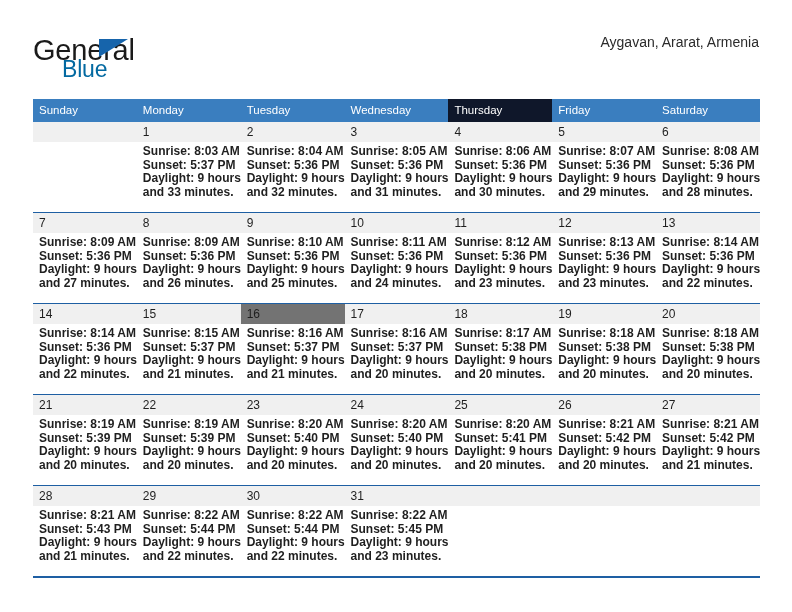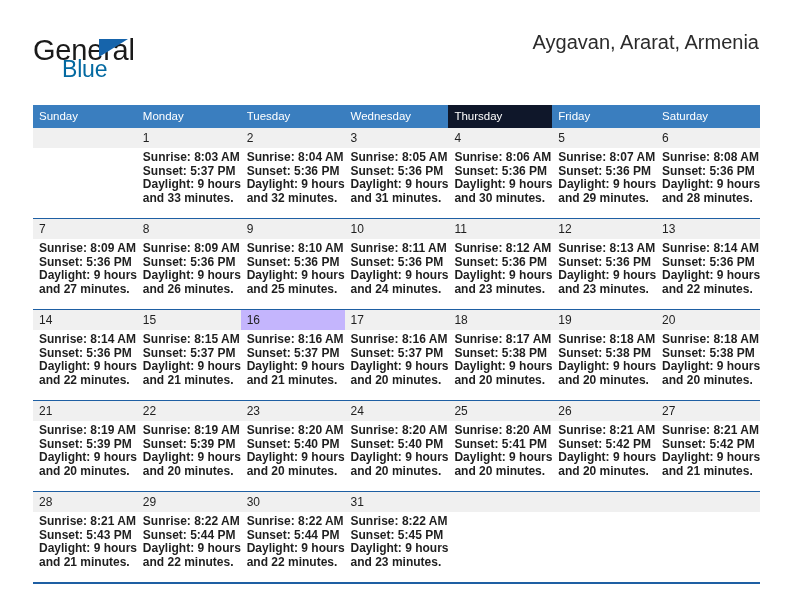--- a/index.html
+++ b/index.html
@@ -70,32 +70,32 @@
     top: 0;
     text-align: right;
   }
   .cal-title {
     font-size: 27px;
     color: #2b2b2b;
     line-height: 34px;
     white-space: nowrap;
   }
   .cal-subtitle {
-    font-size: 20px;
+    font-size: 14px;
     color: #2b2b2b;
     line-height: 20px;
     margin-top: 4px;
     white-space: nowrap;
   }
 
   
   .calendar {
     position: absolute;
     left: 33px;
-    top: 105px;
+    top: 99px;
     width: 727px;
   }
   table.cal {
     border-collapse: collapse;
     table-layout: fixed;
     width: 727px;
   }
   table.cal th {
     background: #3a7ebf;
     color: #ffffff;
@@ -312,21 +312,21 @@
             <td class="daycell" style="border-top-color: rgb(30, 95, 163);">
               <div class="daynum" style="background: rgb(240, 240, 240);">15</div>
               <div class="info">
                 <div>Sunrise: 8:15 AM</div>
                 <div>Sunset: 5:37 PM</div>
                 <div>Daylight: 9 hours</div>
                 <div>and 21 minutes.</div>
               </div>
             </td>
             <td class="daycell" style="border-top-color: rgb(30, 95, 163);">
-              <div class="daynum" style="background: #c4b5fd;">16</div>
+              <div class="daynum" style="background: #737373;">16</div>
               <div class="info">
                 <div>Sunrise: 8:16 AM</div>
                 <div>Sunset: 5:37 PM</div>
                 <div>Daylight: 9 hours</div>
                 <div>and 21 minutes.</div>
               </div>
             </td>
             <td class="daycell" style="border-top-color: rgb(30, 95, 163);">
               <div class="daynum" style="background: rgb(240, 240, 240);">17</div>
               <div class="info">

